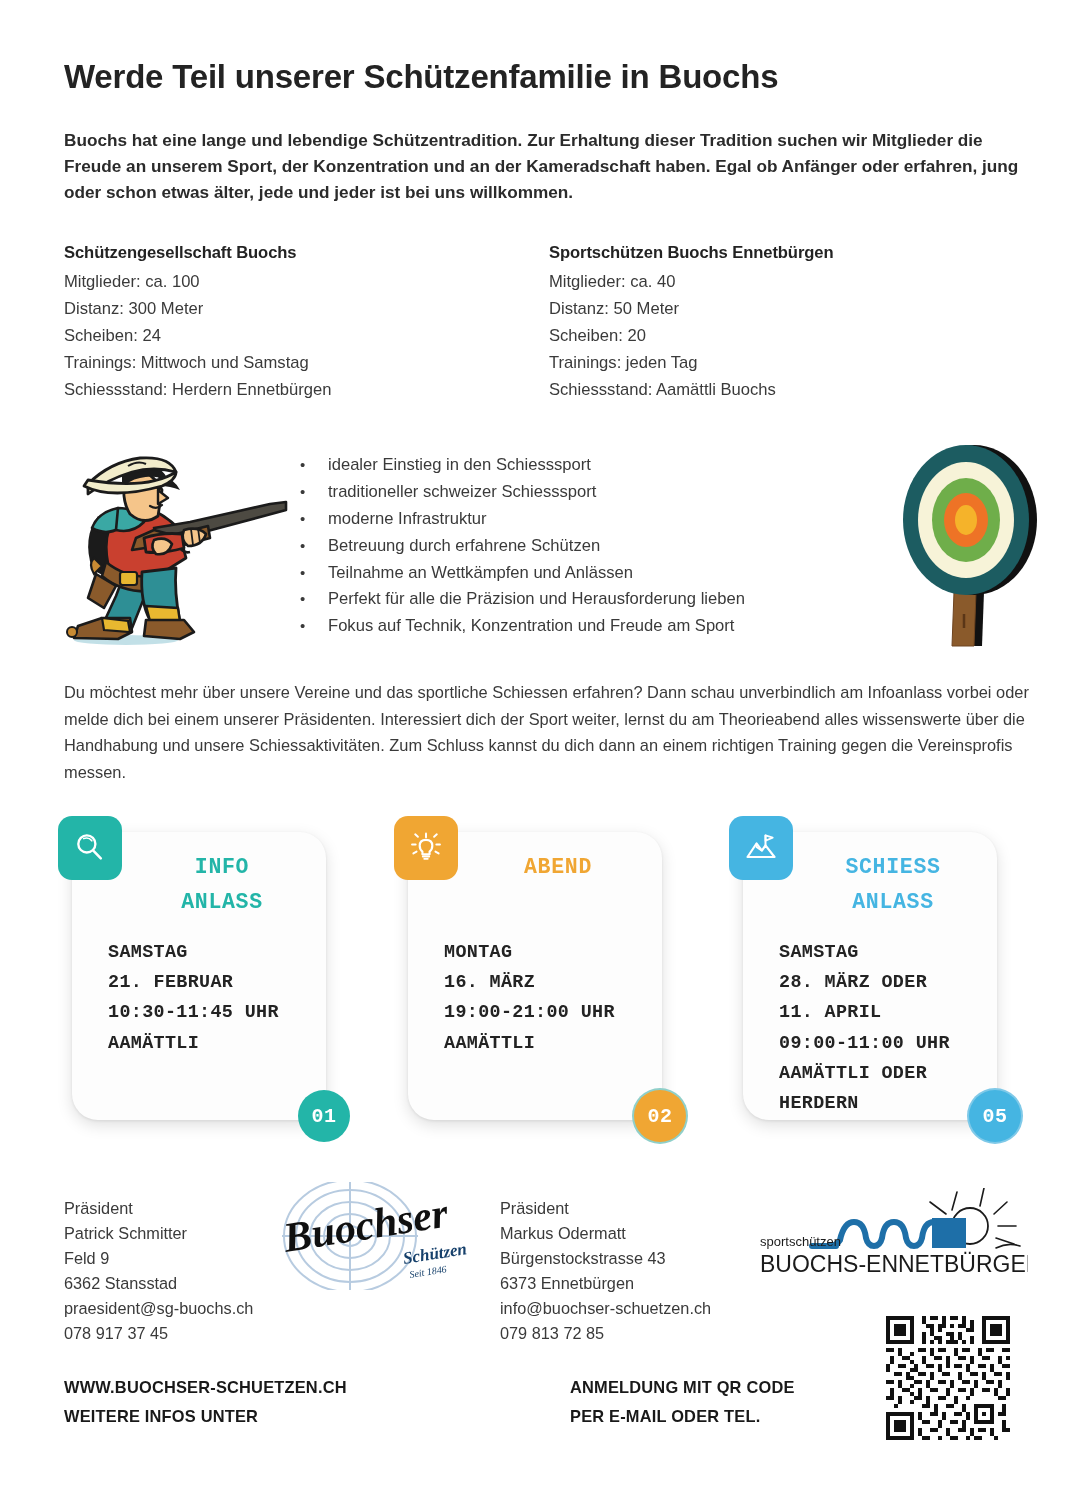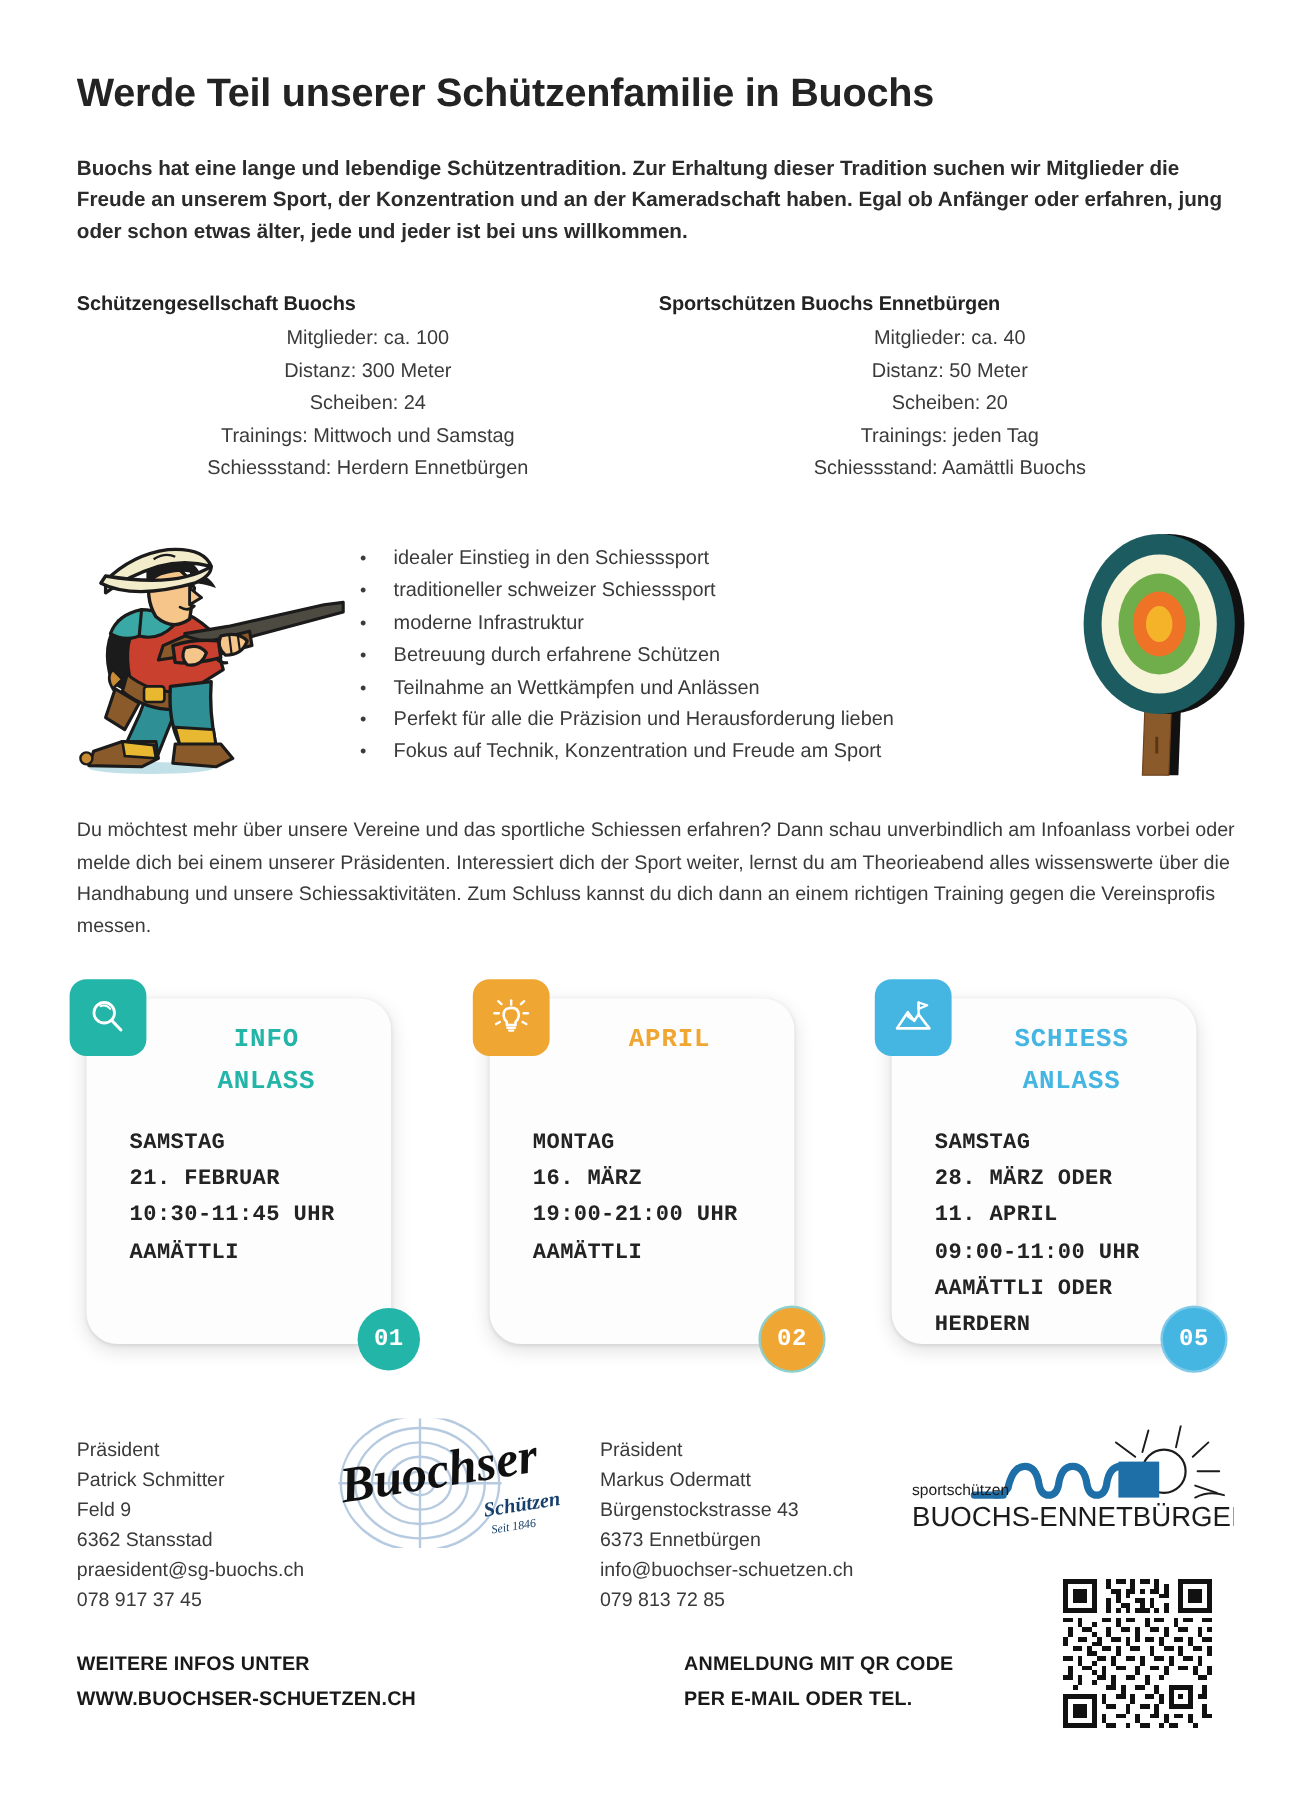--- a/index.html
+++ b/index.html
@@ -62,21 +62,20 @@
     font-weight: 700;
     color: #232323;
     margin-bottom: 6px;
     letter-spacing: -0.1px;
   }
   .club-line {
     font-size: 16.6px;
     font-weight: 400;
     color: #3a3a3a;
     line-height: 1.62;
-    text-align: center;
   }
 
   
   .mid-band {
     position: absolute;
     left: 0;
     top: 440px;
     width: 1080px;
     height: 215px;
   }
@@ -426,21 +425,21 @@
           <line x1="20" y1="4" x2="20" y2="8" stroke="#ffffff" stroke-width="2.2" stroke-linecap="round"></line>
           <line x1="8.5" y1="16" x2="4.5" y2="16" stroke="#ffffff" stroke-width="2.2" stroke-linecap="round"></line>
           <line x1="31.5" y1="16" x2="35.5" y2="16" stroke="#ffffff" stroke-width="2.2" stroke-linecap="round"></line>
           <line x1="11" y1="7.5" x2="8" y2="4.8" stroke="#ffffff" stroke-width="2.2" stroke-linecap="round"></line>
           <line x1="29" y1="7.5" x2="32" y2="4.8" stroke="#ffffff" stroke-width="2.2" stroke-linecap="round"></line>
           <line x1="9.5" y1="24" x2="6" y2="26" stroke="#ffffff" stroke-width="2.2" stroke-linecap="round"></line>
           <line x1="30.5" y1="24" x2="34" y2="26" stroke="#ffffff" stroke-width="2.2" stroke-linecap="round"></line>
         </svg>
       </div>
       <div class="card-title" style="color:#F0A633;">
-        <div>APRIL</div>
+        <div>ABEND</div>
       </div>
       <div class="card-body">
         <div>MONTAG</div>
         <div>16. MÄRZ</div>
         <div>19:00-21:00 UHR</div>
         <div>AAMÄTTLI</div>
       </div>
       <div class="card-badge" style="background:#F0A633; box-shadow:0 0 0 2px #8FCFC9;">02</div>
     </div>
 
@@ -690,22 +689,22 @@
           <rect x="14" y="31" width="1" height="1"></rect>
         <rect x="17" y="31" width="2" height="1"></rect>
           <rect x="21" y="31" width="1" height="1"></rect>
         <rect x="23" y="31" width="2" height="1"></rect>
           <rect x="28" y="31" width="1" height="1"></rect>
       </g>
     </svg>
   </div>
 
   <div class="bottom-note left">
+    <div>WWW.BUOCHSER-SCHUETZEN.CH</div>
     <div>WEITERE INFOS UNTER</div>
-    <div>WWW.BUOCHSER-SCHUETZEN.CH</div>
   </div>
 
   <div class="bottom-note right">
     <div>ANMELDUNG MIT QR CODE</div>
     <div>PER E-MAIL ODER TEL.</div>
   </div>
 
 </div>
 
 </body></html>

